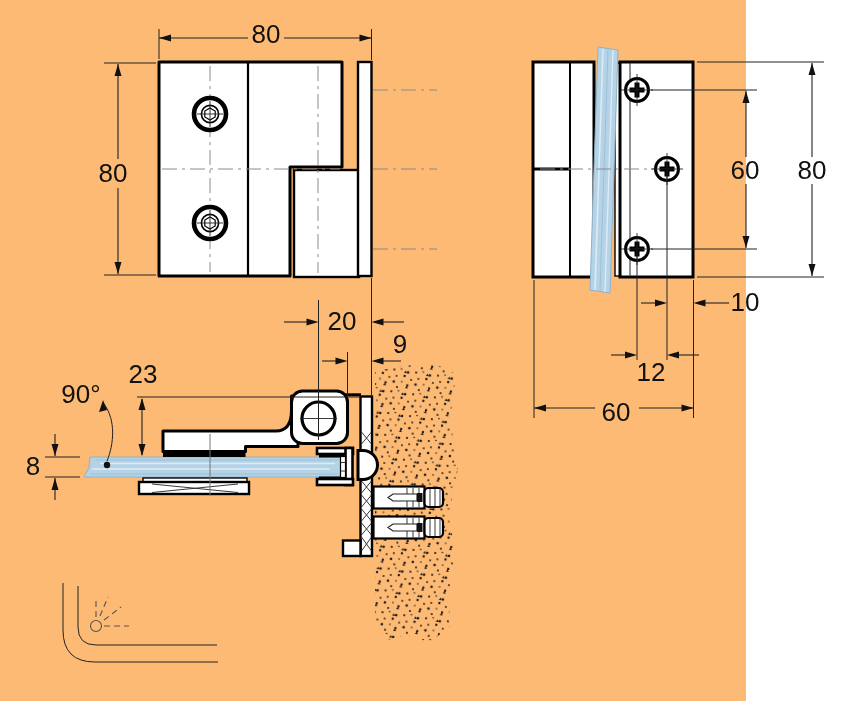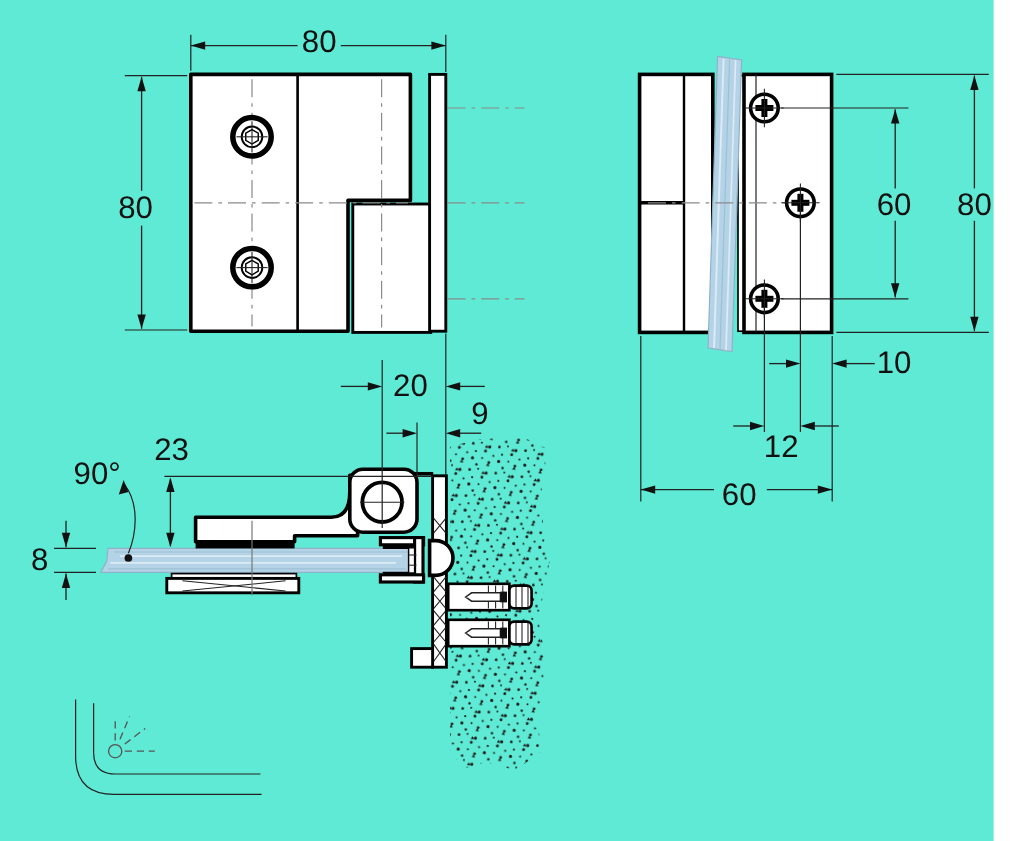--- a/index.html
+++ b/index.html
@@ -1,16 +1,16 @@
 <!DOCTYPE html>
 <html><head>
 <meta charset="utf-8">
 <style>
   html,body{margin:0;padding:0;background:#ffffff;}
-  .stage{width:828px;height:701px;position:relative;background:#5eead4;}
+  .stage{width:746px;height:701px;position:relative;background:#fdba74;}
   svg{display:block;}
   text.dim{font-family:"Liberation Sans",sans-serif;font-size:26px;fill:#111;}
   .outline{stroke:#000;fill:#fff;}
   .thick{stroke-width:3;}
   .med{stroke-width:2.4;}
   .thin{stroke:#222;stroke-width:1;fill:none;}
   .dimline{stroke:#222;stroke-width:1.1;fill:none;}
   .cline{stroke:#8a8a8a;stroke-width:1;fill:none;stroke-dasharray:15 5 3 5;}
   .arrow{fill:#111;stroke:none;}
   .tick{stroke:#222;stroke-width:0.9;fill:none;}

